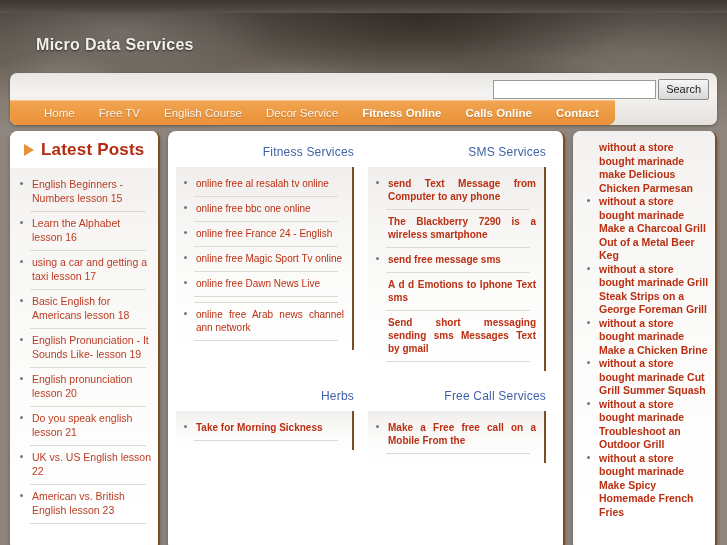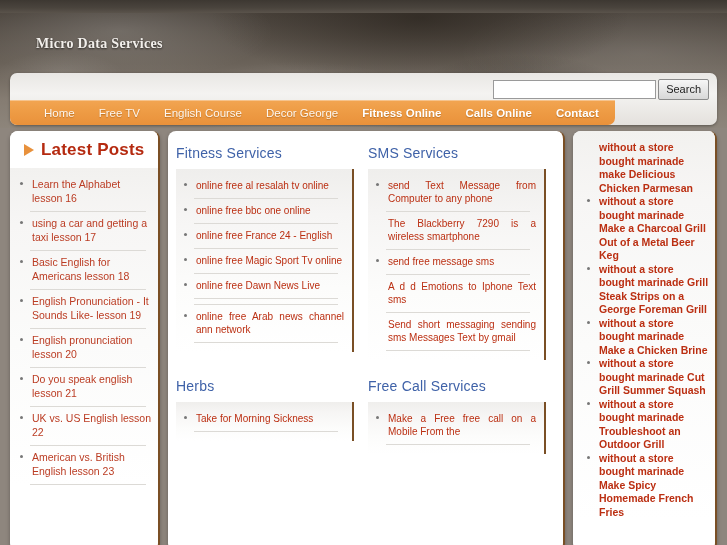--- a/index.html
+++ b/index.html
@@ -29,24 +29,23 @@
       linear-gradient(180deg,#4c453e 0%, #6b635a 45%, #857c72 75%, #8d857b 100%);
   }
   #banner:after{
     content:""; position:absolute; inset:0;
     background:
       radial-gradient(ellipse 90px 30px at 60px 60px, rgba(255,255,255,.10), rgba(0,0,0,0) 70%),
       radial-gradient(ellipse 140px 40px at 520px 70px, rgba(0,0,0,.18), rgba(0,0,0,0) 70%);
   }
   #site-title {
     position:absolute; left:36px; top:36px;
-    color:#f2efeb; font-size:14px; font-weight:bold;
+    color:#f2efeb; font-size:16px; font-weight:bold;
     letter-spacing:.3px; z-index:4;
     text-shadow: 0 1px 2px rgba(0,0,0,.6);
-    font-family: Liberation Serif, serif;
   }
 
   
   #navwrap {
     position:absolute; left:10px; top:73px; width:707px; height:52px;
     border-radius:7px 7px 7px 7px;
     background: linear-gradient(180deg,#e9e7e4 0%, #f4f3f1 40%, #e4e1dd 100%);
     box-shadow: 0 1px 3px rgba(0,0,0,.35);
     z-index:5;
   }
@@ -146,70 +145,77 @@
   }
   #right-col ul.linklist > li .row { padding-bottom:0; }
 
   
   #center-inner {
     position:absolute; inset:0; padding:10px 8px 0 8px;
   }
   .cgrid { display:flex; gap:14px; }
   .cblock { width:178px; }
   .cblock-title {
-    text-align:left; color:#3f62a8; font-size:14px;
+    text-align:right; color:#3f62a8; font-size:12px;
     padding:4px 0 8px 0; letter-spacing:.2px;
   }
   .cblock-body {
     background: linear-gradient(180deg,#efeeec 0%, #f6f5f4 25%, #fcfcfb 65%, #ffffff 100%);
     border-right:2px solid #7a4f25;
     padding:10px 8px 4px 8px;
     min-height:10px;
   }
   .cblock-body ul.linklist > li a { color:#bb2f12; font-size:10px; line-height:13px; }
   .just ul.linklist > li a { text-align:justify; }
   #center-row2 { margin-top:14px; }
-  .cblock-body.bold ul.linklist > li a { font-weight:normal; }
+  .cblock-body.bold ul.linklist > li a { font-weight:bold; }
 </style>
 </head>
 <body>
 
 <div id="topstrip"></div>
 
 <div id="banner"></div>
 <div id="site-title">Micro Data Services</div>
 
 <div id="navwrap">
 
   <div id="searchrow">
     <input id="search-input" type="text" placeholder="" style="">
     <button id="search-button">Search</button>
   </div>
 
   <div id="navbar">
       <a class="navitem" href="#">Home</a>
       <a class="navitem" href="#">Free TV</a>
       <a class="navitem" href="#">English Course</a>
-      <a class="navitem" href="#">Decor George</a>
+      <a class="navitem" href="#">Decor Service</a>
       <a class="navitem active" href="#">Fitness Online</a>
       <a class="navitem active" href="#">Calls Online</a>
       <a class="navitem active" href="#">Contact</a>
     </div>
 </div>
 
 <div class="panel" id="left-col">
   <div class="panel-head">
     <span class="arrow-icon"></span>
     <span class="panel-title">Latest Posts</span>
   </div>
   <div class="list-body">
     <ul class="linklist" id="left-list">
         <li>
           <div class="row">
             <span class="bullet"></span>
+            <a href="#">English Beginners - Numbers lesson 15</a>
+          </div>
+          <div class="sep"></div>
+        </li>
+        <li>
+          <div class="row">
+            <span class="bullet"></span>
             <a href="#">Learn the Alphabet lesson 16</a>
           </div>
           <div class="sep"></div>
         </li>
         <li>
           <div class="row">
             <span class="bullet"></span>
             <a href="#">using a car and getting a taxi lesson 17</a>
           </div>
           <div class="sep"></div>

